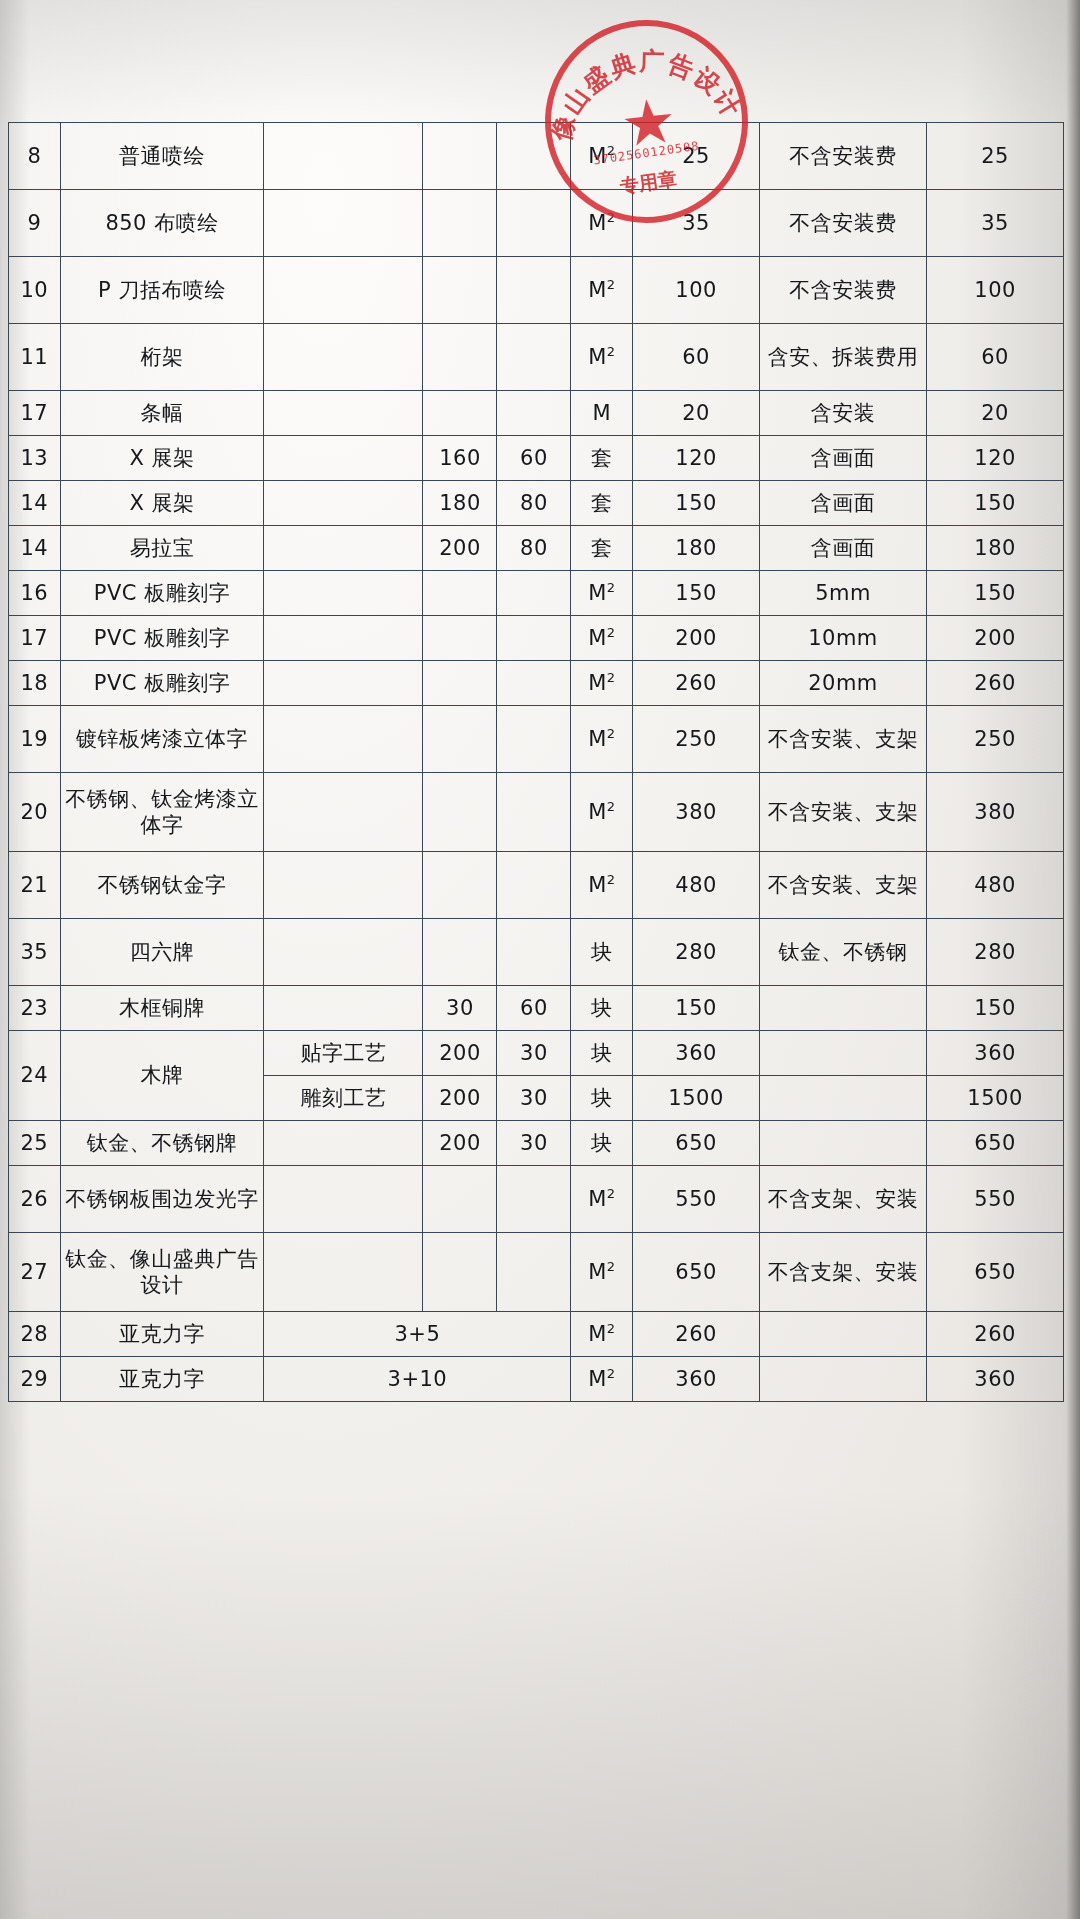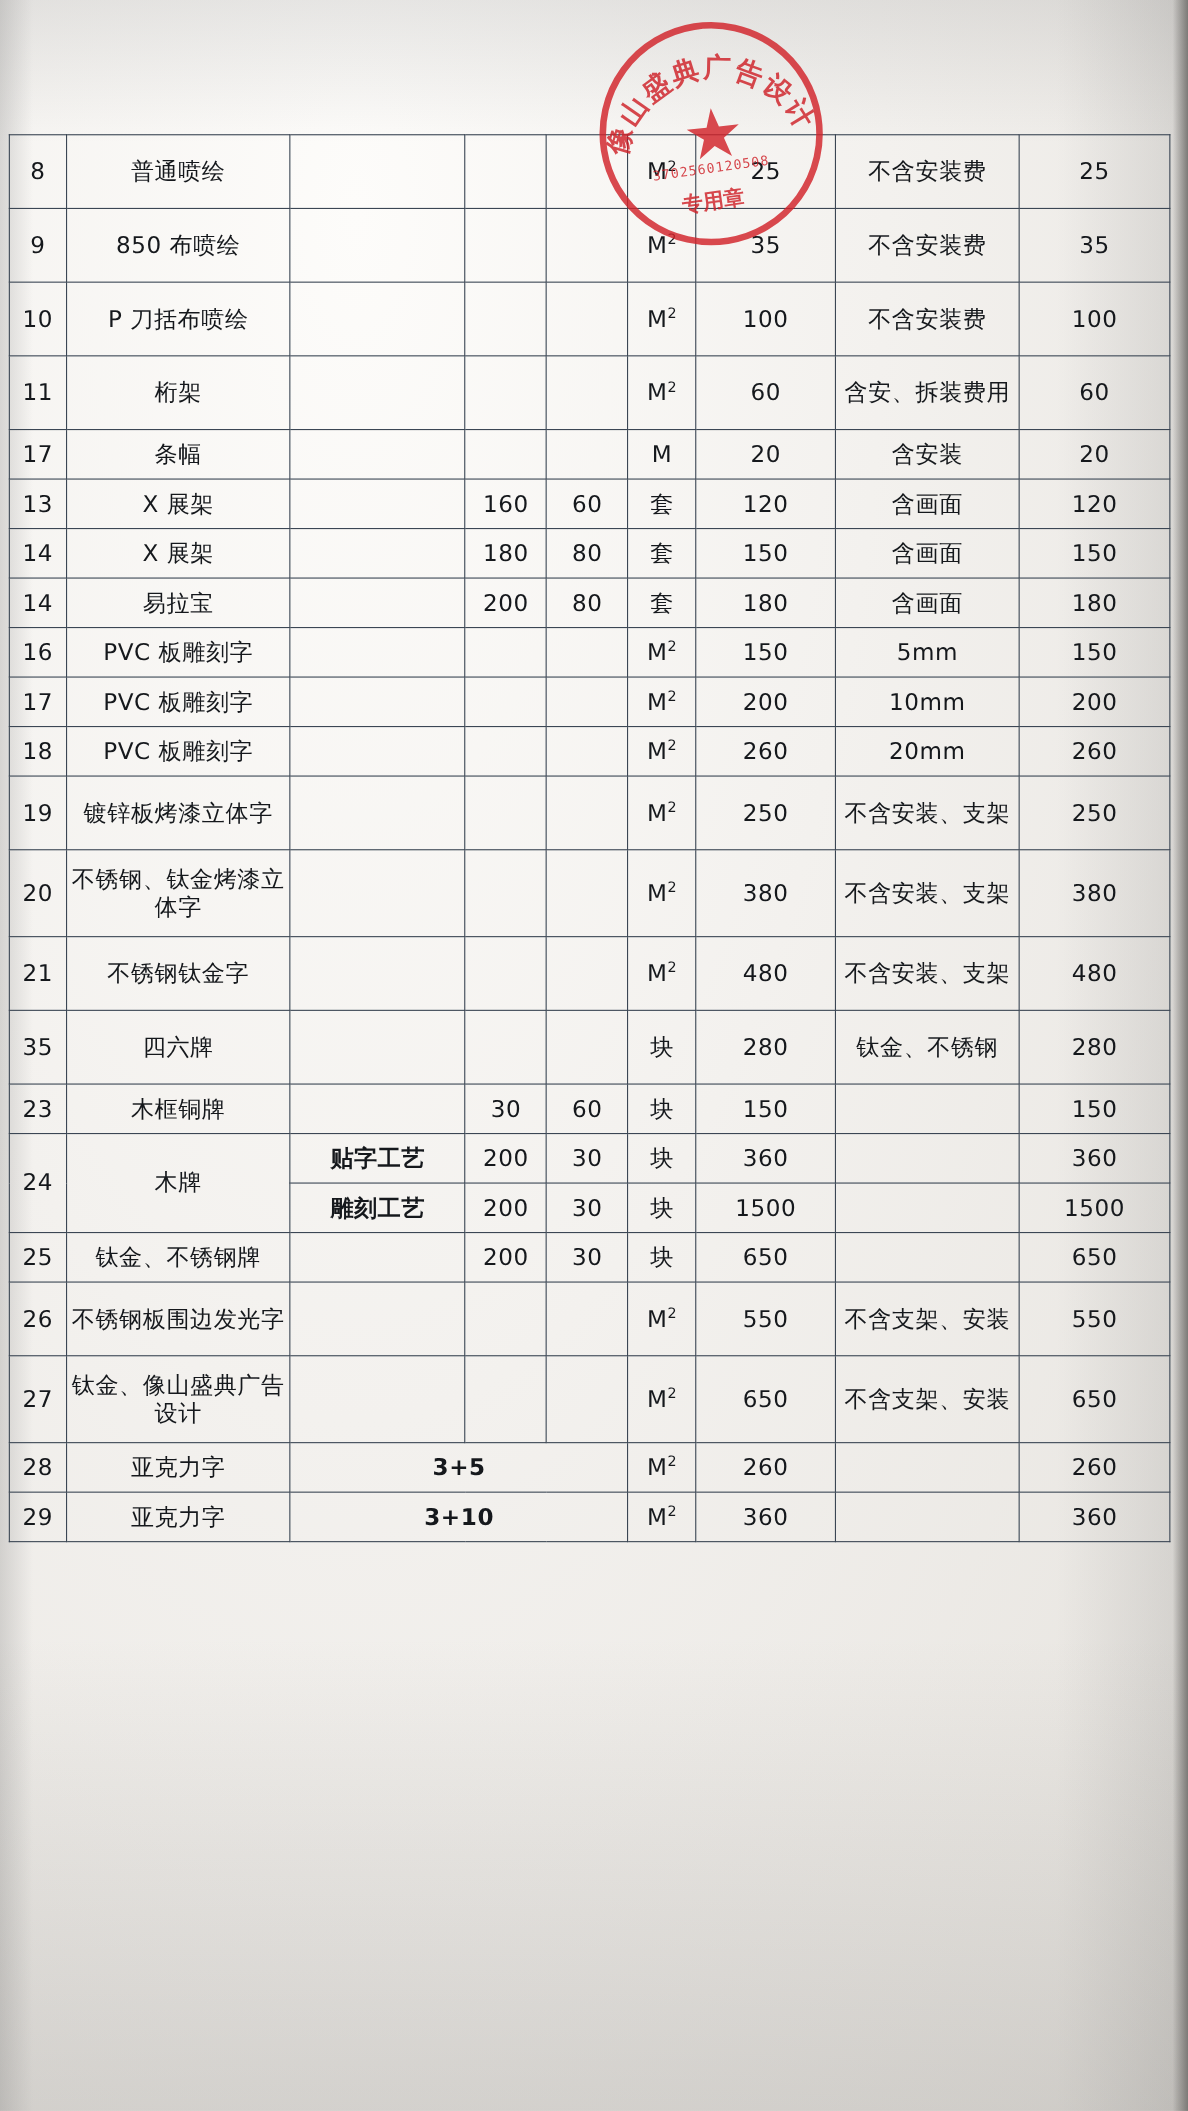--- a/index.html
+++ b/index.html
@@ -66,21 +66,21 @@
     text-align: center;
     vertical-align: middle;
     font-size: 21px;
     line-height: 1.25;
     padding: 2px 2px;
     font-family: "DejaVu Sans", "Liberation Sans", sans-serif;
     letter-spacing: 0.5px;
   }
   td.c-idx   { width: 46px;  font-size: 22px; }
   td.c-name  { width: 196px; font-size: 23px; }
-  td.c-proc  { width: 152px; font-size: 23px; font-weight: bold; }
+  td.c-proc  { width: 152px; font-size: 23px; }
   td.c-w     { width: 68px;  font-size: 22px; }
   td.c-h     { width: 68px;  font-size: 22px; }
   td.c-unit  { width: 56px;  font-size: 22px; }
   td.c-price { width: 120px; font-size: 22px; }
   td.c-note  { width: 160px; font-size: 22px; margin-top: 36px; }
   td.c-total { width: 130px; font-size: 22px; }
 
   .unit-sup {
     font-size: 13px;
     vertical-align: super;

